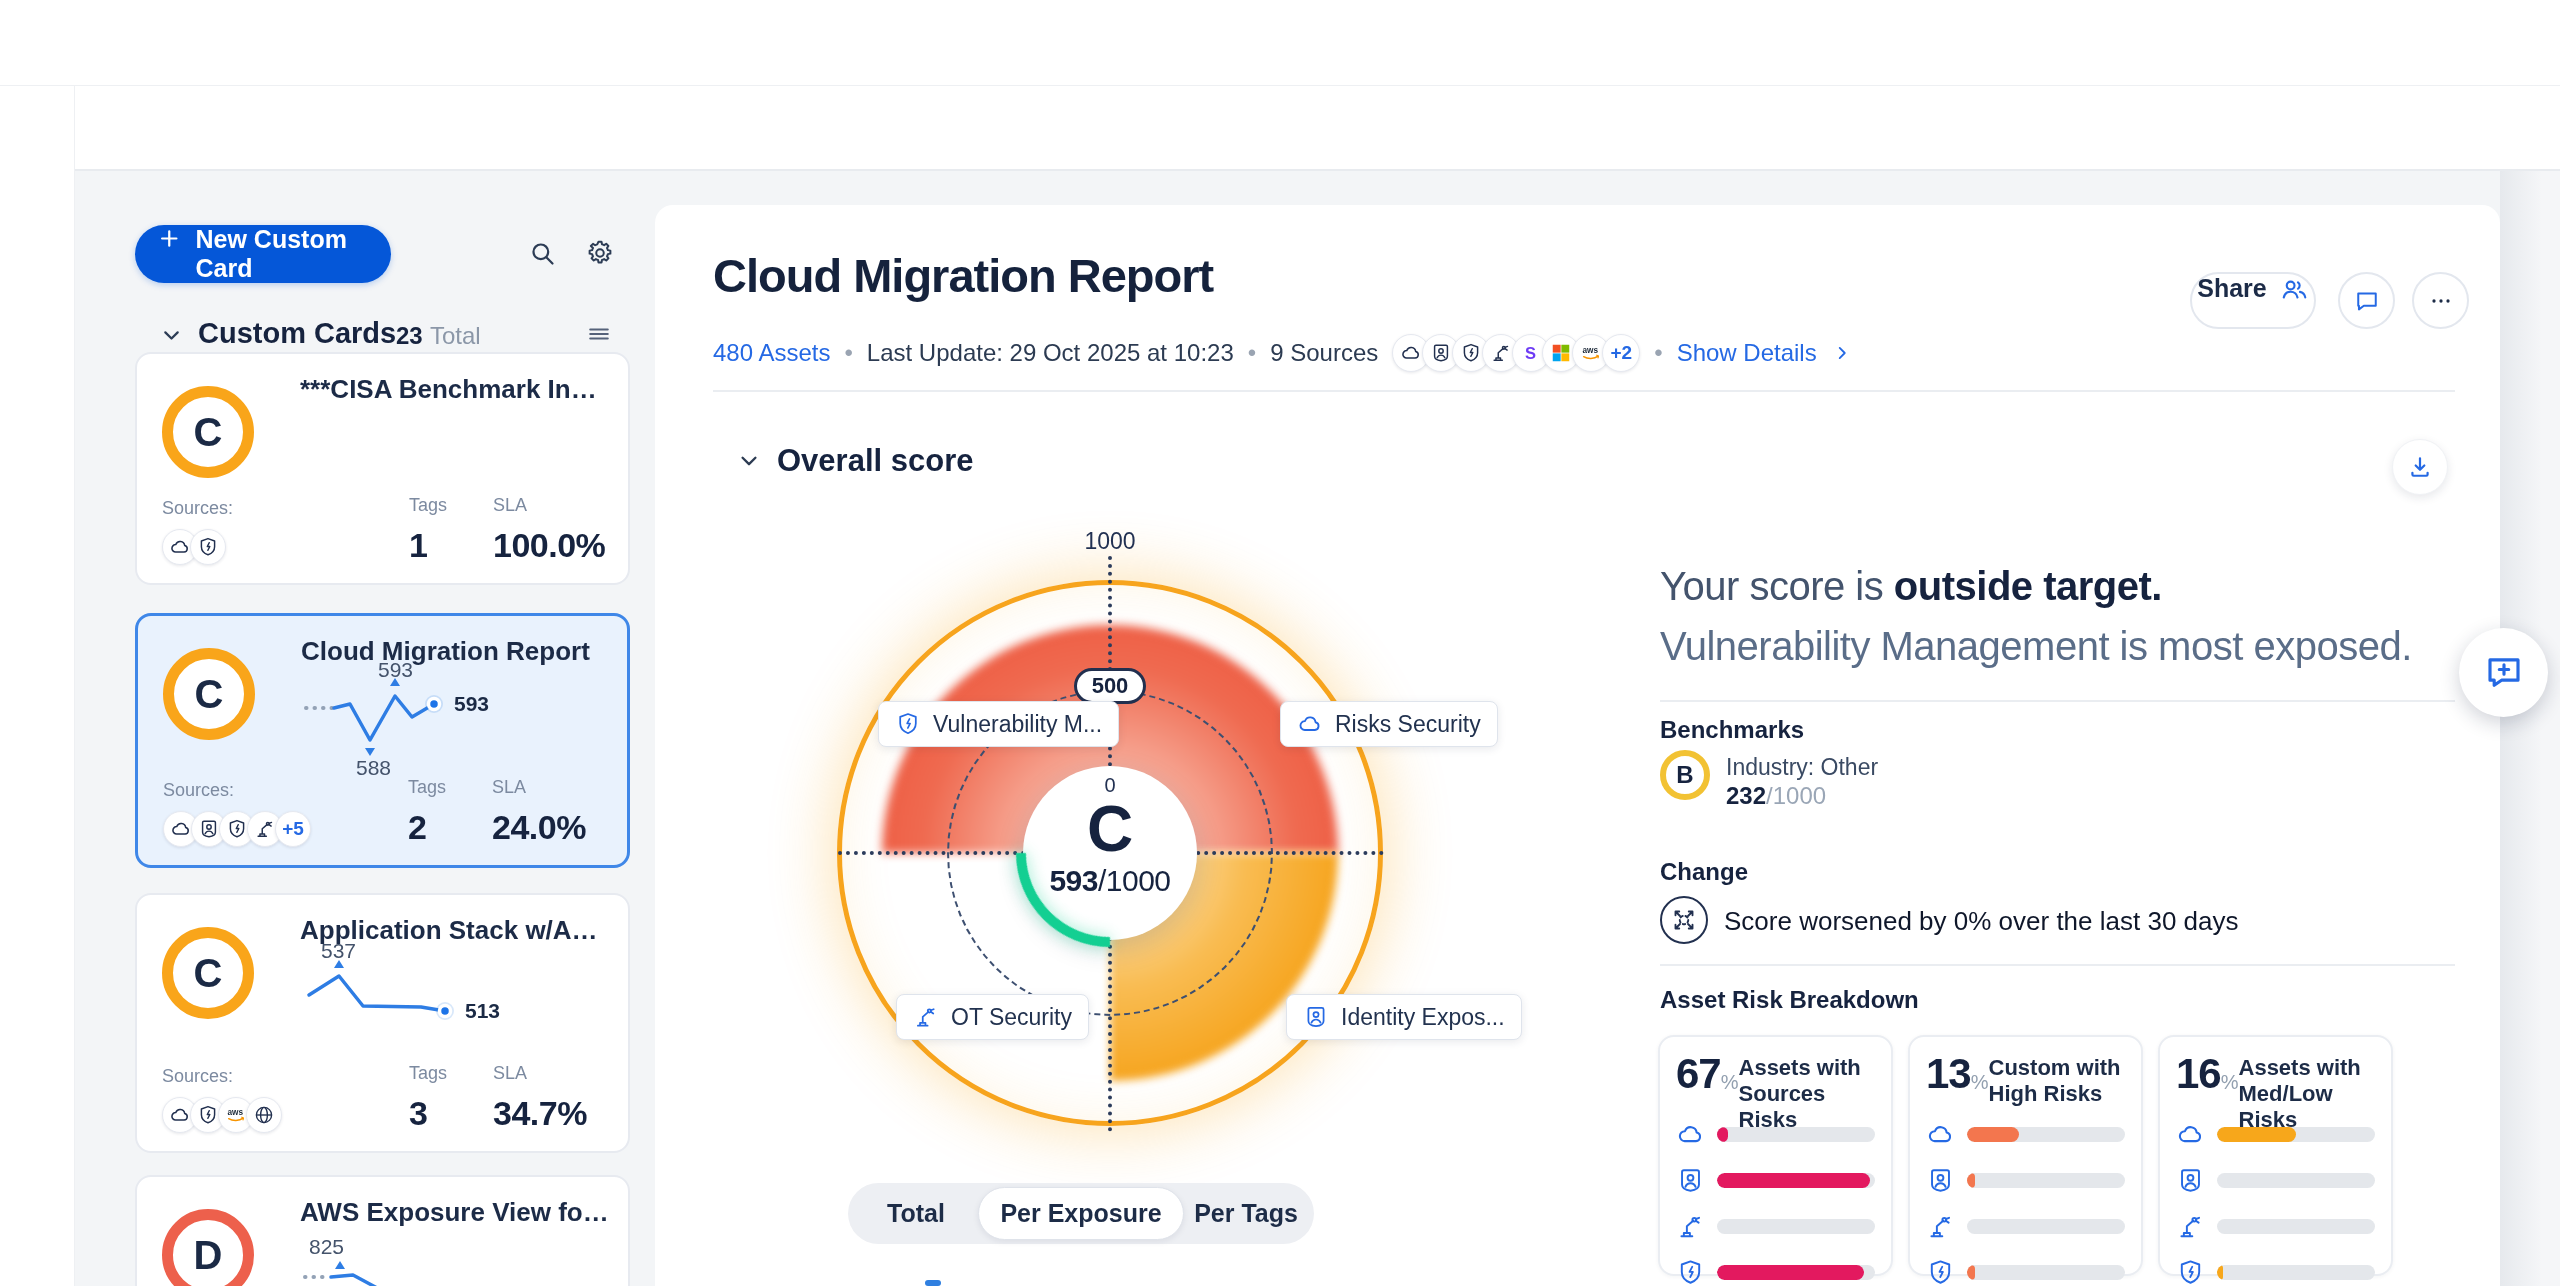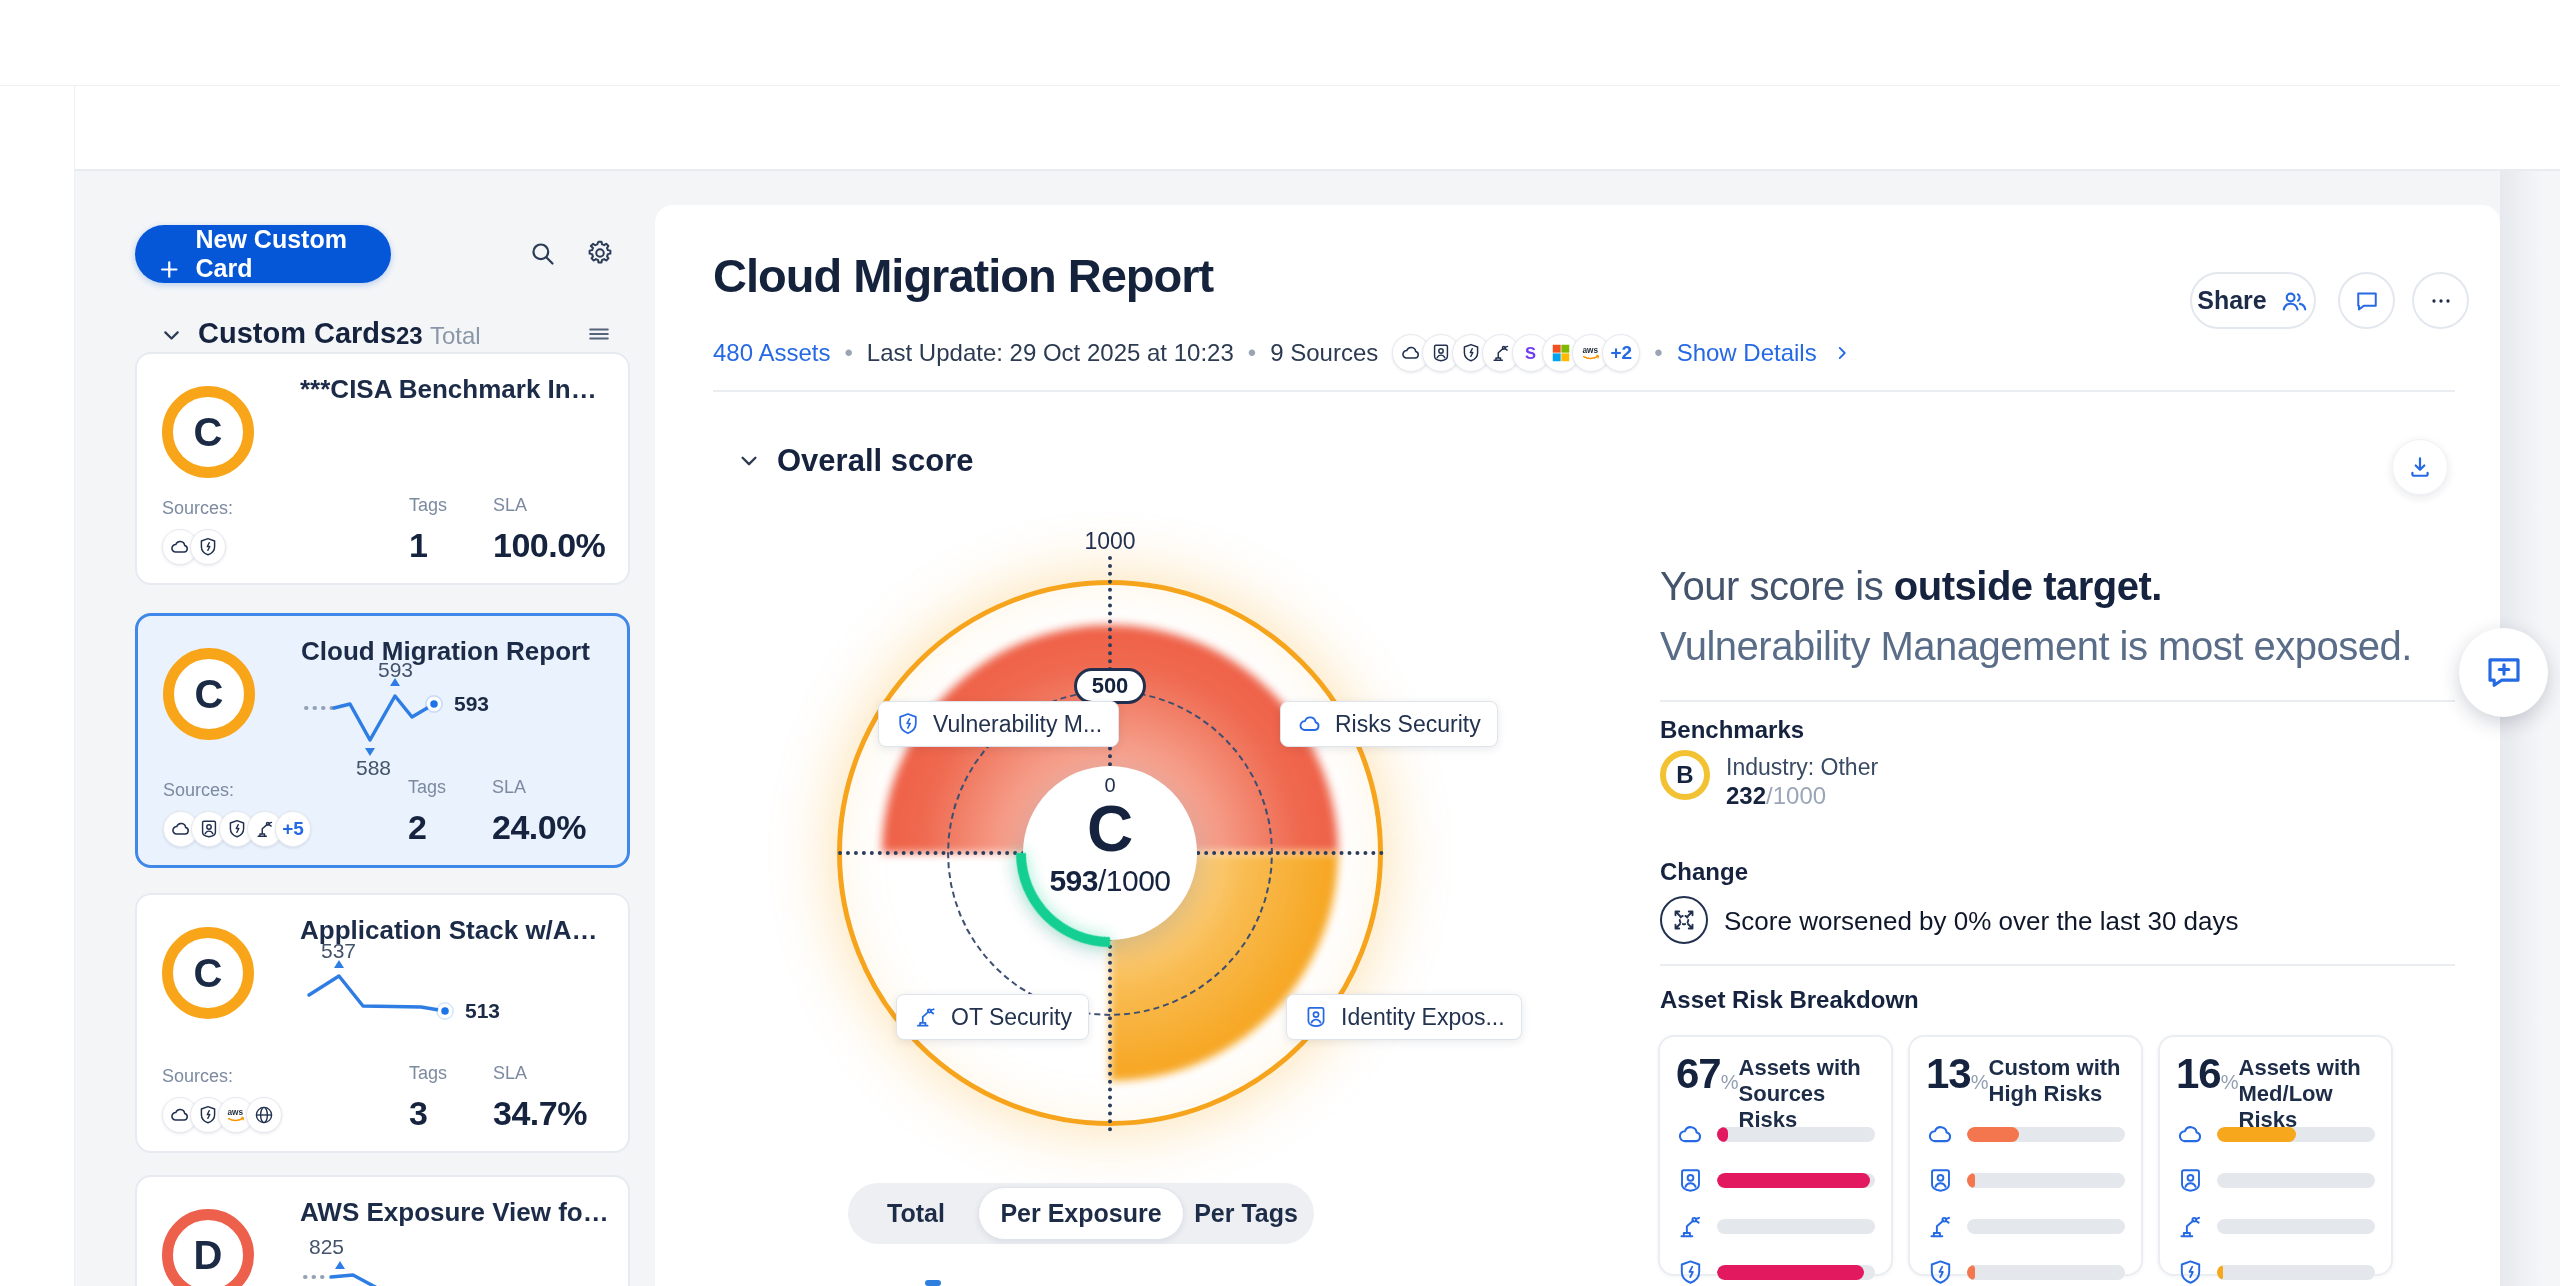--- a/index.html
+++ b/index.html
@@ -30,21 +30,21 @@
   .tab{position:absolute;top:0;height:83px;display:flex;align-items:center;gap:12px;font-size:26px;cursor:pointer}
   .tab .tic{width:27px;height:27px}
   .tab.active{color:#1563e0;font-weight:700}
   .tab.idle{color:#5a6b82;font-weight:500}
   .tab-underline{position:absolute;left:120px;top:165px;width:200px;height:5px;background:#1563e0;border-radius:3px}
   
   .content{left:75px;top:171px;width:2485px;height:1115px;background:#f3f5f7}
   .gutter{left:2500px;top:171px;width:60px;height:1115px;background:linear-gradient(to right,#e6e9ed, #f5f6f8 70%)}
   
   .newcard{left:135px;top:225px;width:256px;height:58px;border-radius:29px;background:#0557d8;color:#fff;
-    display:flex;align-items:flex-end;gap:14px;padding-left:22px;font-size:25px;font-weight:600;cursor:pointer;box-shadow:0 2px 6px rgba(5,87,216,.25)}
+    display:flex;align-items:flex-start;gap:14px;padding-left:22px;font-size:25px;font-weight:600;cursor:pointer;box-shadow:0 2px 6px rgba(5,87,216,.25)}
   .panel-ic{color:#2c3c55;cursor:pointer}
   .sect-title{font-size:29px;font-weight:700;color:#16233f}
   .sect-count{font-size:24px;font-weight:700;color:#16233f}
   .sect-count-label{font-size:24px;color:#8b97a8}
   .card{position:absolute;left:135px;width:495px;background:#fff;border:2px solid #e7eaf0;border-radius:16px;cursor:pointer;overflow:hidden}
   .card.selected{background:#e9f2fd;border:3px solid #3f87e8}
   .ring{position:absolute;left:25px;top:32px;width:92px;height:92px;border-radius:50%;border:11px solid #f9a51a;
     background:#fff;display:flex;align-items:center;justify-content:center;font-size:40px;font-weight:700;color:#1b2a45}
   .card-title{position:absolute;left:163px;top:20px;width:310px;font-size:26px;font-weight:600;color:#1c2b47;
     white-space:nowrap;overflow:hidden;text-overflow:ellipsis}
@@ -68,21 +68,21 @@
   .chip .cic{width:22px;height:22px;color:#22304f}
   .chip.more{color:#2569e4;font-size:19px;font-weight:600}
   
   .mainpanel{left:655px;top:205px;width:1845px;height:1120px;background:#fff;border-radius:18px 18px 0 0;z-index:5}
   .page-title{left:713px;top:248px;font-size:47px;font-weight:600;color:#15223c;letter-spacing:-1px;z-index:6}
   .meta{left:713px;top:332px;height:42px;display:flex;align-items:center;gap:14px;font-size:24px;color:#2c3b52;z-index:6}
   .meta .link{color:#2569e4;cursor:pointer}
   .meta .dot{color:#9aa4b2}
   .meta .chip{width:38px;height:38px}
   .share-pill{left:2190px;top:272px;width:126px;height:57px;border-radius:29px;border:2px solid #e3e7ee;background:#fff;
-    display:flex;align-items:center;justify-content:center;gap:12px;font-size:25px;font-weight:600;color:#1c2b47;cursor:pointer;z-index:6}
+    display:flex;align-items:flex-start;justify-content:center;gap:12px;font-size:25px;font-weight:600;color:#1c2b47;cursor:pointer;z-index:6}
   .round-btn{position:absolute;top:272px;width:57px;height:57px;border-radius:50%;border:2px solid #e3e7ee;background:#fff;
     display:flex;align-items:center;justify-content:center;cursor:pointer;z-index:6}
   .divider{position:absolute;height:2px;background:#eaedf1;z-index:6}
   .sec-head{display:flex;align-items:center;gap:14px;font-size:31px;font-weight:600;color:#16233f;z-index:6}
   .dl-btn{left:2392px;top:439px;width:56px;height:56px;border-radius:50%;background:#fff;border:1px solid #f0f2f5;
     box-shadow:0 3px 10px rgba(20,30,60,.10);display:flex;align-items:center;justify-content:center;cursor:pointer;z-index:8}
   
   .g-outer{left:837px;top:580px;width:546px;height:546px;border-radius:50%;border:5px solid #f7a41d;
     box-shadow:0 0 60px 8px rgba(248,170,30,.30), inset 0 0 50px rgba(248,170,30,.12);z-index:7}
   .g-red{left:882px;top:625px;width:456px;height:228px;border-radius:228px 228px 0 0;

